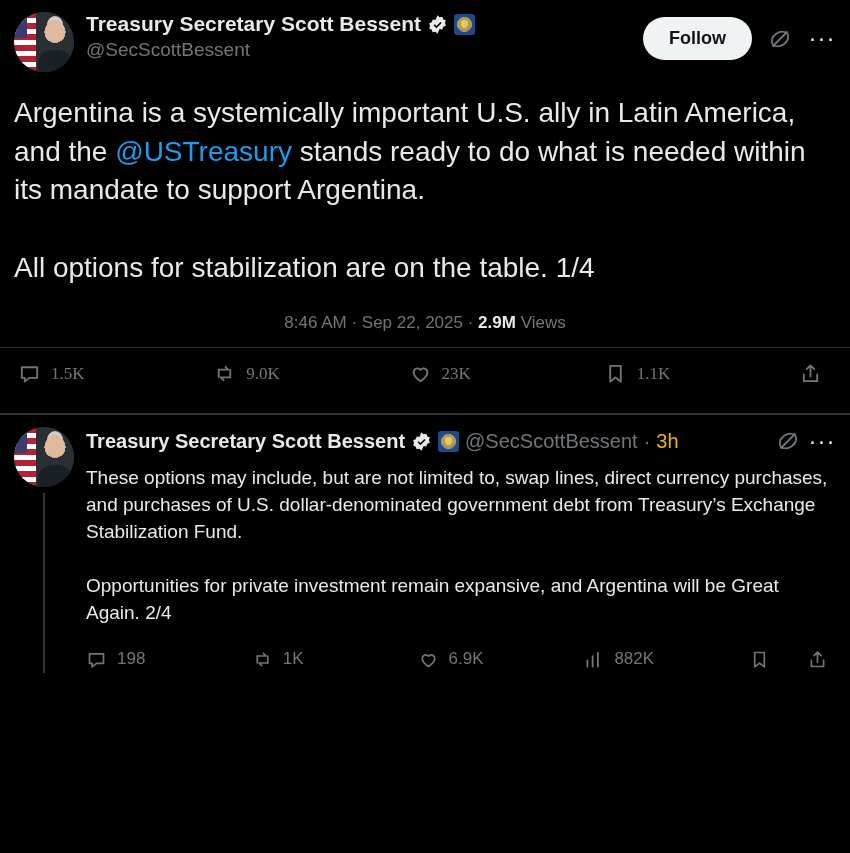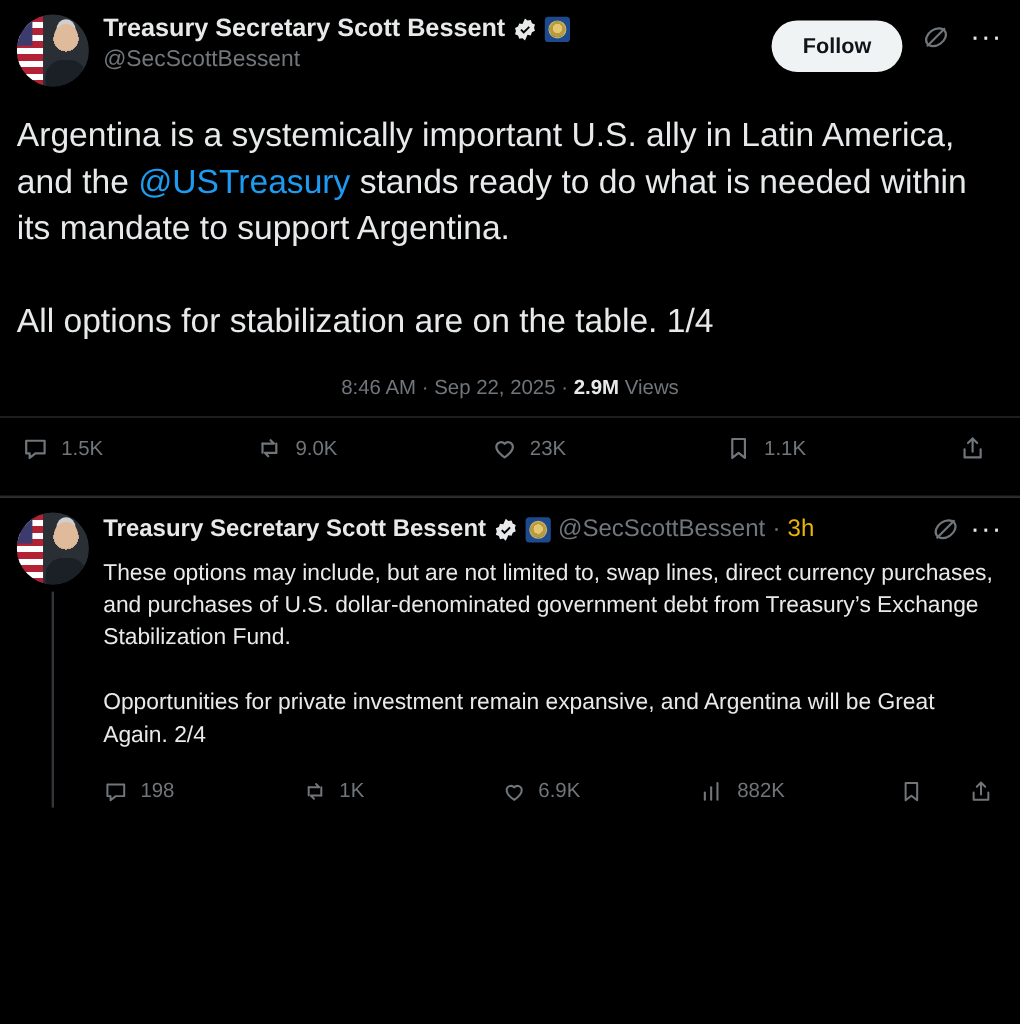--- a/index.html
+++ b/index.html
@@ -84,21 +84,21 @@
   .gov-badge .inner {
     width: 15px; height: 15px; border-radius: 50%;
     background: radial-gradient(circle at 50% 45%, #e3c871 0 40%, #b99b3f 41% 70%, #2b5fa8 71% 100%);
     border: 1px solid #cdb45f;
   }
   .handle {
     font-size: 19px; color: #71767b; margin-top: 3px;
   }
 
   .head-actions {
-    display: flex; gap: 14px; margin-left: auto;
+    display: flex; align-items: center; gap: 14px; margin-left: auto;
     padding-top: 5px;
   }
   .follow-btn {
     background: #eff3f4; color: #0f1419;
     border: none; border-radius: 9999px;
     font-size: 18px; font-weight: bold;
     padding: 11px 26px;
     cursor: pointer;
     font-family: "Liberation Sans", sans-serif;
   }
@@ -133,20 +133,21 @@
   .divider {
     height: 1px; background: #2f3336; margin: 14px 0 0 0;
   }
   .divider.full { margin-left: -14px; margin-right: -14px; width: calc(100% + 28px); }
 
   
   .actions {
     display: flex; 
     padding: 14px 4px 14px 4px;
     color: #71767b;
+    font-family: Liberation Serif, serif;
   }
   .action {
     display: flex; align-items: center; gap: 10px;
     font-size: 17px; color: #71767b; cursor: pointer;
     width: 200px;
   }
   .action.last { width: auto; margin-left: auto; padding-right: 10px; }
   .action svg { display: block; }
 
   

